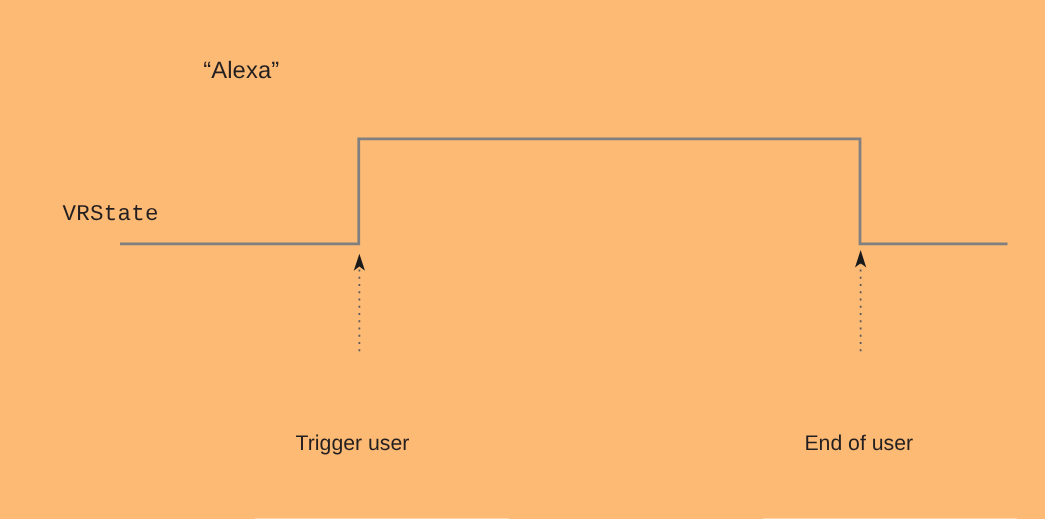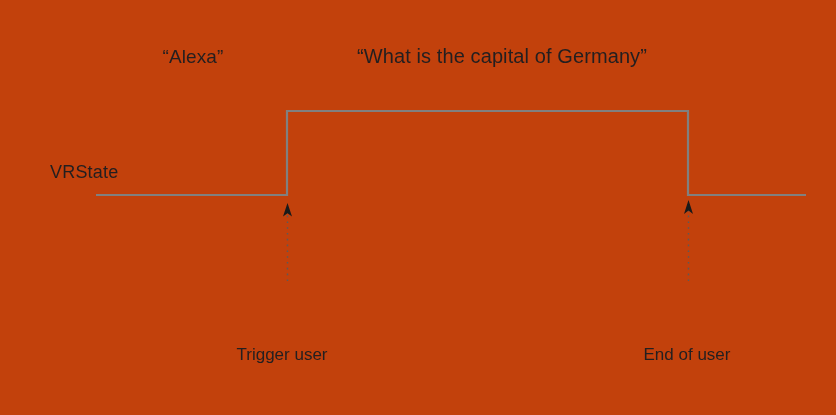--- a/index.html
+++ b/index.html
@@ -9,21 +9,21 @@
     background: #ffffff;
   }
   body {
     font-family: "Liberation Sans", sans-serif;
     color: #231f20;
   }
   #canvas {
     position: relative;
     width: 836px;
     height: 415px;
-    background: #c2410c;
+    background: #fdba74;
     overflow: hidden;
   }
   #diagram-svg {
     position: absolute;
     left: 0;
     top: 0;
     width: 836px;
     height: 415px;
   }
   .txt {
@@ -46,20 +46,21 @@
     left: 332px;
     top: 46px;
     width: 340px;
     font-size: 20px;
   }
   .signal-label {
     left: 50px;
     top: 163px;
     font-size: 18px;
     letter-spacing: 0.2px;
+    font-family: Liberation Mono, monospace;
   }
   .marker-caption {
     font-size: 17px;
     text-align: center;
     line-height: 25px;
   }
   .caption-left {
     left: 197px;
     top: 292px;
     width: 170px;
@@ -84,21 +85,20 @@
 
     <line x1="287.5" y1="281" x2="287.5" y2="212" stroke="#5a5a5a" stroke-width="1.4" stroke-dasharray="1.6 4.2" stroke-linecap="butt"></line>
     <path d="M 287.5 203 L 292.0 216.5 L 287.5 213.2 L 283.0 216.5 Z" fill="#1a1a1a"></path>
 
     <line x1="688.5" y1="281" x2="688.5" y2="210" stroke="#5a5a5a" stroke-width="1.4" stroke-dasharray="1.6 4.2" stroke-linecap="butt"></line>
     <path d="M 688.5 200 L 693.0 214.0 L 688.5 210.6 L 684.0 214.0 Z" fill="#1a1a1a"></path>
   </svg>
 
   <div class="txt quote-top quote-trigger">“Alexa”</div>
 
-  <div class="txt quote-top quote-utterance">“What is the capital of Germany”</div>
 
   <div class="txt signal-label">VRState</div>
 
   <div class="txt marker-caption caption-left">
     <span class="caption-line">Trigger user</span>
     
   </div>
 
   <div class="txt marker-caption caption-right">
     <span class="caption-line">End of user</span>

